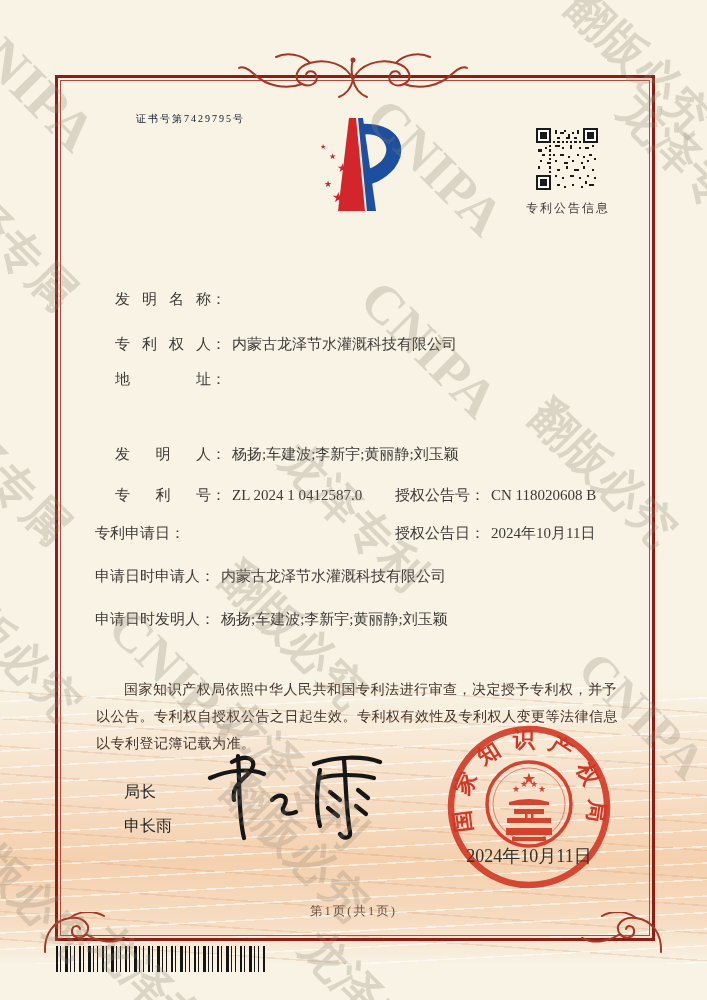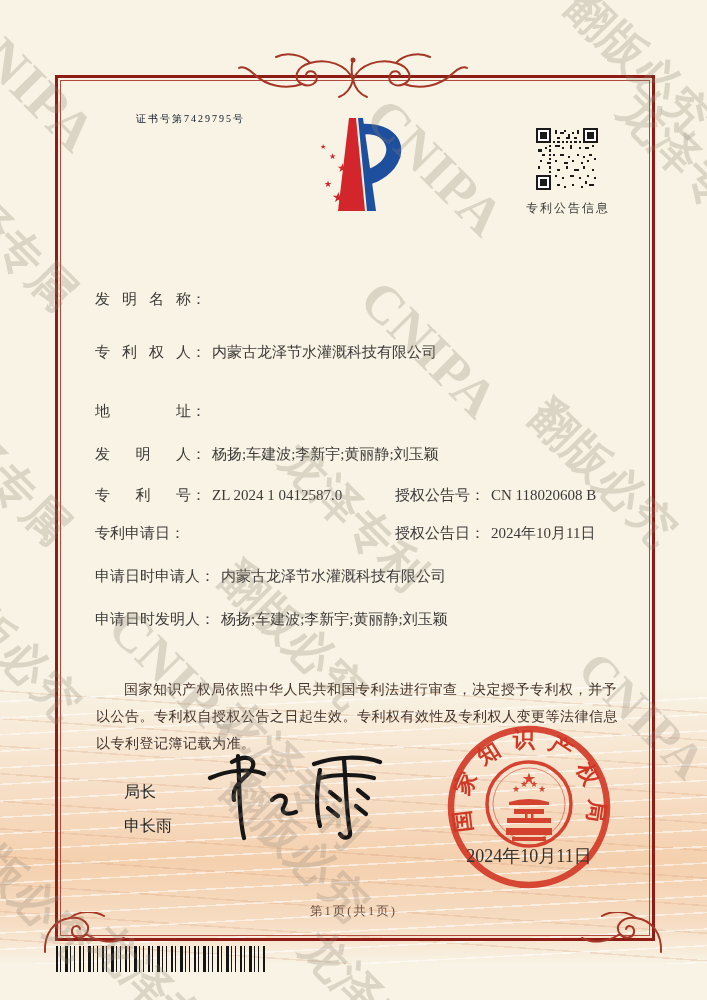--- a/index.html
+++ b/index.html
@@ -23,23 +23,23 @@
 
   .certno{position:absolute;left:94px;top:112px;font-size:10px;letter-spacing:2px;color:#0f172a;z-index:3;margin-left:42px;}
   .logo{position:absolute;left:296px;top:114px;z-index:3;}
   .qr{position:absolute;left:536px;top:128px;z-index:3;}
   .qrcap{position:absolute;left:522px;top:200px;width:92px;text-align:center;font-size:12px;letter-spacing:2px;color:#3a3a3a;z-index:3;}
 
   .title{position:absolute;left:0;right:0;top:210px;text-align:center;font-size:38px;font-weight:bold;letter-spacing:14px;text-indent:14px;color:#141414;z-index:3;}
 
   .fields{position:absolute;left:95px;right:82px;top:0;z-index:3;font-size:15px;color:#3c3a38;}
   .frow{position:absolute;left:0;right:0;display:flex;line-height:22px;}
-  .r1{top:288px}.r2{top:341px}.r3{top:400px}.r4{top:443px}
+  .r1{top:288px}.r2{top:333px}.r3{top:368px}.r4{top:443px}
   .r5{top:484px}.r6{top:522px}.r7{top:565px}.r8{top:608px}
-  .lab{display:inline-block;width:96px;text-align:justify;text-align-last:justify;flex:none;}
+  .lab{display:inline-block;width:96px;text-align:justify;text-align-last:justify;flex:none;margin-left:20px;}
   .labp{flex:none;font-family:Liberation Serif, serif;}
   .colon{flex:none;padding-right:6px;}
   .val{flex:1;}
   .cols .col-l{width:300px;flex:none;display:flex;}
   .cols .col-r{flex:1;display:flex;}
 
   .legal{position:absolute;left:96px;right:88px;top:676px;font-size:14px;line-height:27px;text-indent:2em;letter-spacing:.5px;color:#44322a;z-index:3;}
 
   .signer{position:absolute;left:124px;top:782px;font-size:16px;color:#262626;z-index:3;font-family:"Liberation Sans","DejaVu Sans",sans-serif;}
   .signer div{margin-bottom:13px;}

